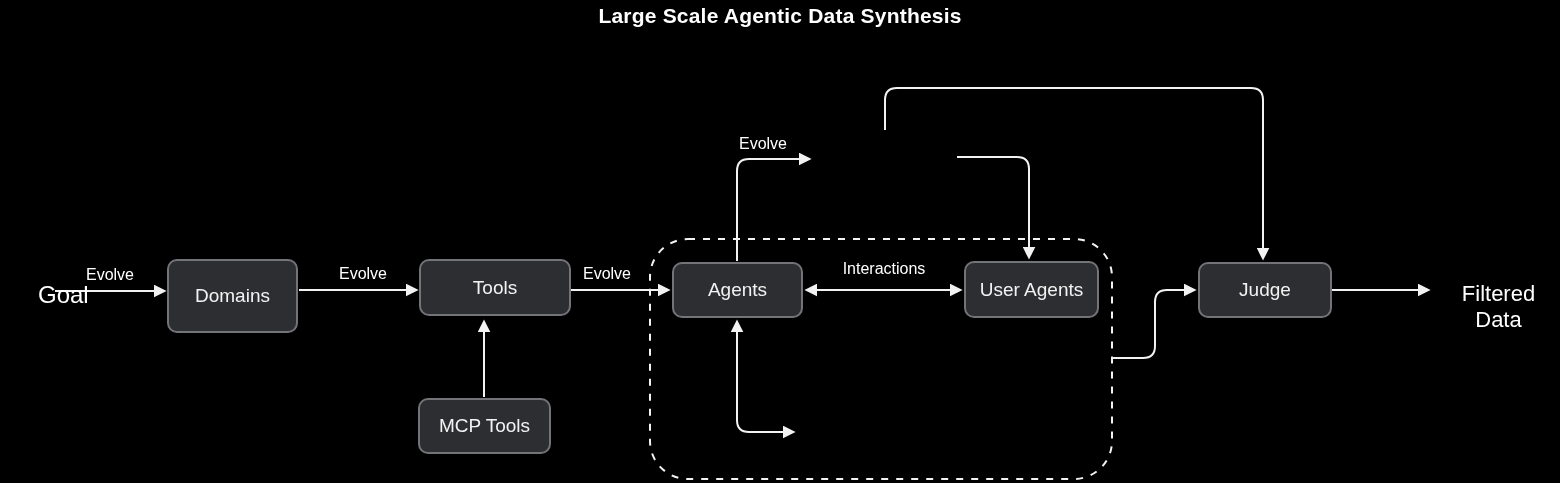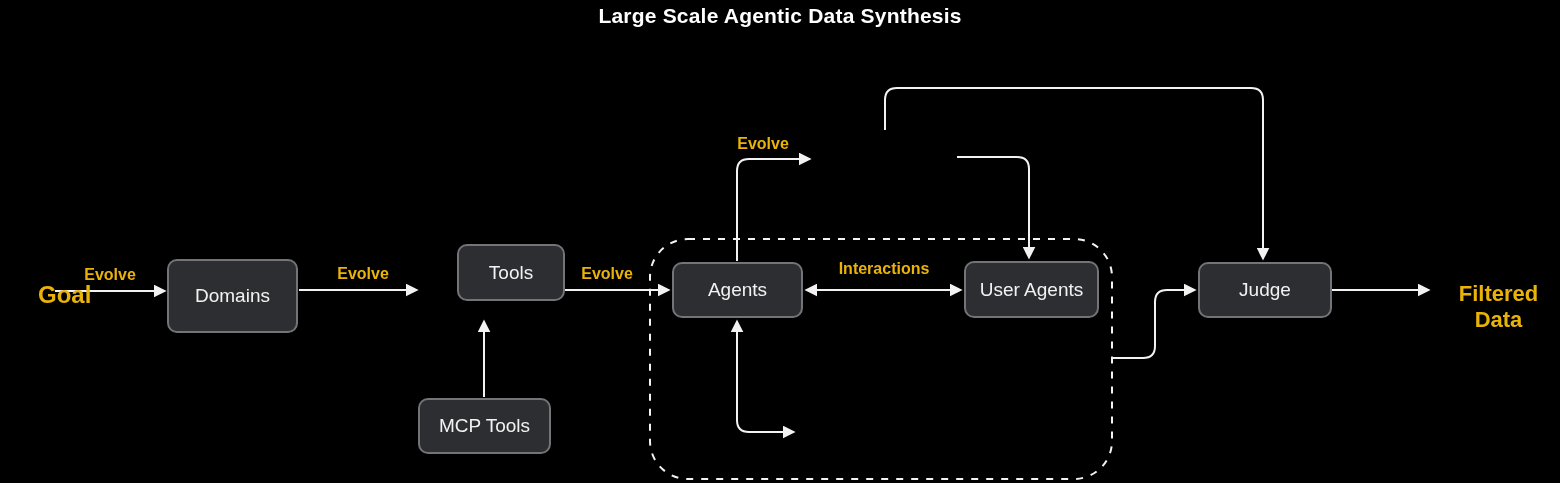--- a/index.html
+++ b/index.html
@@ -29,31 +29,31 @@
     color: #f2f2f2;
     display: flex;
     align-items: center;
     justify-content: center;
     text-align: center;
     font-size: 19px;
     box-sizing: border-box;
     white-space: pre-line;
   }
   .node.n-domains    { left: 167px;  top: 259px; width: 131px; height: 74px; }
-  .node.n-tools      { left: 419px;  top: 244px; width: 108px; height: 57px; margin-left: 38px; }
+  .node.n-tools      { left: 419px;  top: 259px; width: 152px; height: 57px; }
   .node.n-mcp        { left: 418px;  top: 398px; width: 133px; height: 56px; }
   .node.n-agents     { left: 672px;  top: 262px; width: 131px; height: 56px; }
   .node.n-tasks      { left: 813px;  top: 131px; width: 144px; height: 55px; font-size: 18px; line-height: 24px; }
   .node.n-useragents { left: 964px;  top: 261px; width: 135px; height: 57px; }
   .node.n-env        { left: 798px;  top: 399px; width: 177px; height: 66px; line-height: 26px; }
   .node.n-judge      { left: 1198px; top: 262px; width: 134px; height: 56px; }
   .flabel {
     position: absolute;
-    color: #eab308;
-    font-weight: bold;
+    color: #ffffff;
+    font-weight: normal;
     font-size: 16px;
     text-align: center;
   }
   .fl-goal     { left: 5px;    top: 281px; width: 50px;  text-align: left; font-size: 24px; margin-left: 33px; }
   .fl-filtered { left: 1437px; top: 281px; width: 123px; text-align: center; font-size: 22px; }
   .fl-evolve1  { left: 70px;   top: 266px; width: 80px; }
   .fl-evolve2  { left: 323px;  top: 265px; width: 80px; }
   .fl-evolve3  { left: 567px;  top: 265px; width: 80px; }
   .fl-evolve4  { left: 723px;  top: 135px; width: 80px; }
   .fl-inter    { left: 824px;  top: 260px; width: 120px; }

